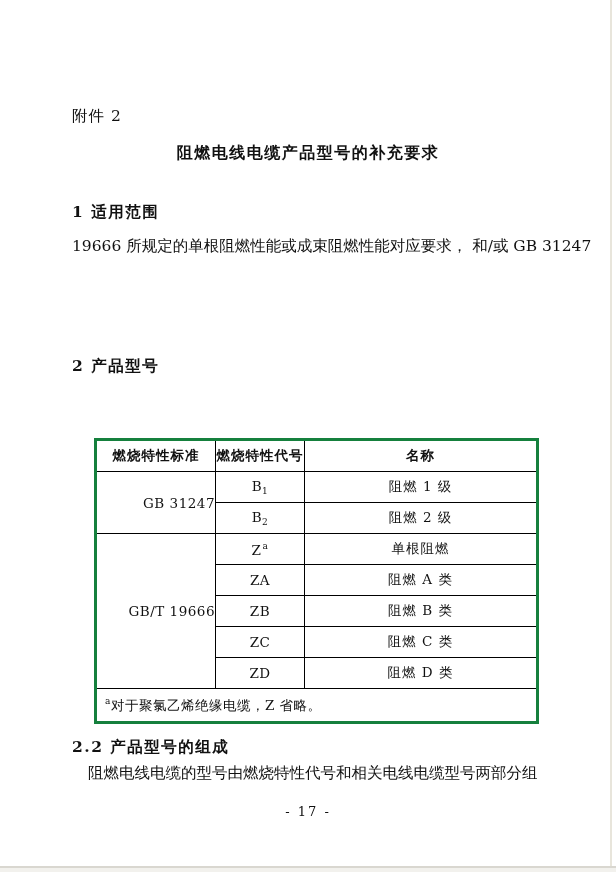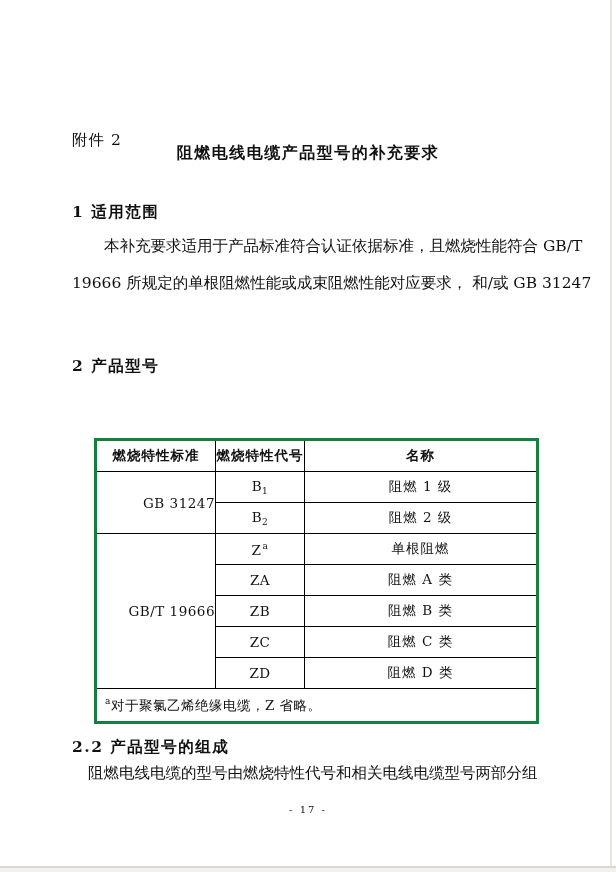--- a/index.html
+++ b/index.html
@@ -11,21 +11,21 @@
     overflow:hidden;
   }
   .page{
     position:relative;
     width:616px;height:872px;
     background:#ffffff;
   }
   .abs{position:absolute;}
   .attachment-label{
     left:72px;top:106px;
-    font-size:15.5px;letter-spacing:1px;margin-top:24px;
+    font-size:15.5px;letter-spacing:1px;
   }
   .doc-title{
     left:0;top:143px;width:616px;
     text-align:center;
     font-weight:700;font-size:16px;letter-spacing:1.5px;
   }
   .sec-heading{
     left:72px;
     font-weight:700;font-size:15.5px;letter-spacing:1.5px;
     white-space:nowrap;
@@ -81,21 +81,21 @@
   sup{font-size:9px;vertical-align:6px;margin-left:1px;}
   .para2{
     left:56px;top:762px;width:471px;
     font-size:15.5px;line-height:22px;
     text-indent:32px;
     text-align:justify;text-align-last:justify;
     white-space:nowrap;
   }
   .page-number{
     left:0;top:804px;width:616px;
-    text-align:center;font-size:10px;letter-spacing:2px;
+    text-align:center;font-size:13px;letter-spacing:2px;
   }
   .edge-right{
     left:610px;top:0;width:2px;height:868px;
     background:#e8e5db;
   }
   .edge-bottom{
     left:0;top:866px;width:616px;height:2px;
     background:#d9d7d0;
   }
   .below-edge{
@@ -108,21 +108,20 @@
 
 <div class="page">
 
   <div class="abs attachment-label">附件 2</div>
 
   <div class="abs doc-title">阻燃电线电缆产品型号的补充要求</div>
 
   <div class="abs sec-heading h-s1">1 适用范围</div>
 
   <div class="abs para1">
-    <div class="para-line first">本补充要求适用于产品标准符合认证依据标准，且燃烧性能符合 GB/T</div>
     <div class="para-line">19666 所规定的单根阻燃性能或成束阻燃性能对应要求， 和/或 GB 31247</div>
   </div>
 
   <div class="abs sec-heading h-s2">2 产品型号</div>
 
 
 
   <div class="abs tbl">
     <table>
       <colgroup>

